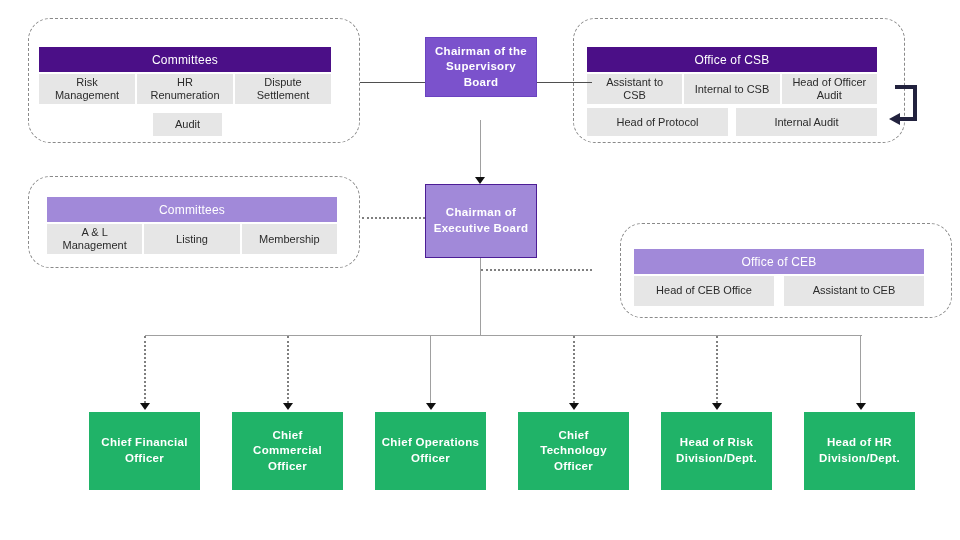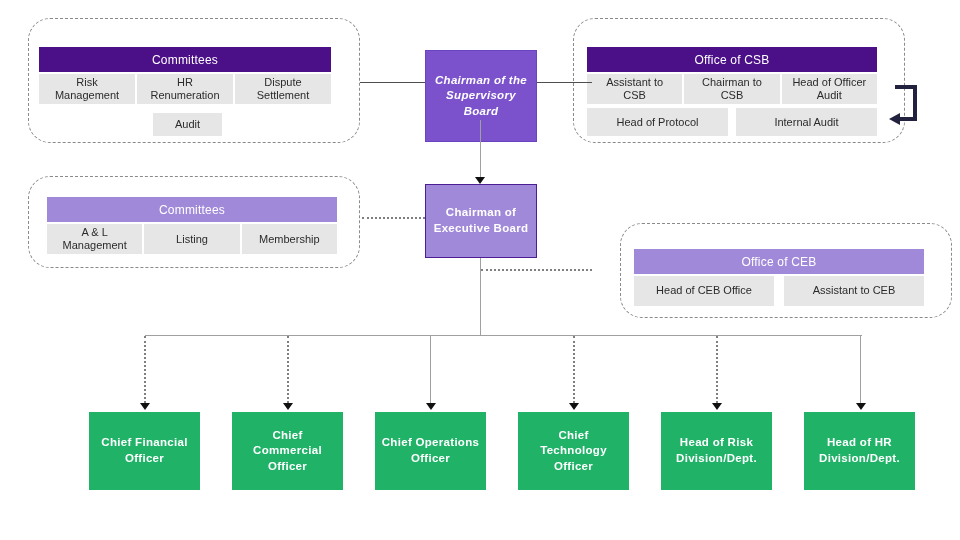--- a/index.html
+++ b/index.html
@@ -75,36 +75,36 @@
         <div class="cell short">Audit</div>
       </div>
     </div>
   </div>
 
   <div class="group" style="left:573px; top:18px; width:332px; height:125px;">
     <div class="tbl" style="left:13px; top:28px; width:290px;">
       <div class="hdr dark">Office of CSB</div>
       <div class="row">
         <div class="cell">Assistant to CSB</div>
-        <div class="cell">Chairman to CSB</div>
+        <div class="cell">Internal to CSB</div>
         <div class="cell">Head of Officer Audit</div>
       </div>
       <div class="row wgap">
         <div class="cell" style="min-height:28px;">Head of Protocol</div>
         <div class="cell" style="min-height:28px;">Internal Audit</div>
       </div>
     </div>
   </div>
 
   <div class="thick" style="left:895px; top:85px; width:22px; height:4px;"></div>
   <div class="thick" style="left:913px; top:85px; width:4px; height:36px;"></div>
   <div class="thick" style="left:899px; top:117px; width:18px; height:4px;"></div>
   <div class="arr-left" style="left:889px; top:112.5px;"></div>
 
-  <div class="node medium" style="left:425px; top:50px; width:112px; height:92px;font-style:italic;">Chairman of the Supervisory Board</div>
+  <div class="node medium" style="left:425px; top:37px; width:112px; height:60px;">Chairman of the Supervisory Board</div>
 
   <div class="group" style="left:28px; top:176px; width:332px; height:92px;">
     <div class="tbl" style="left:18px; top:20px; width:290px;">
       <div class="hdr light">Committees</div>
       <div class="row">
         <div class="cell">A &amp; L Management</div>
         <div class="cell">Listing</div>
         <div class="cell">Membership</div>
       </div>
     </div>

